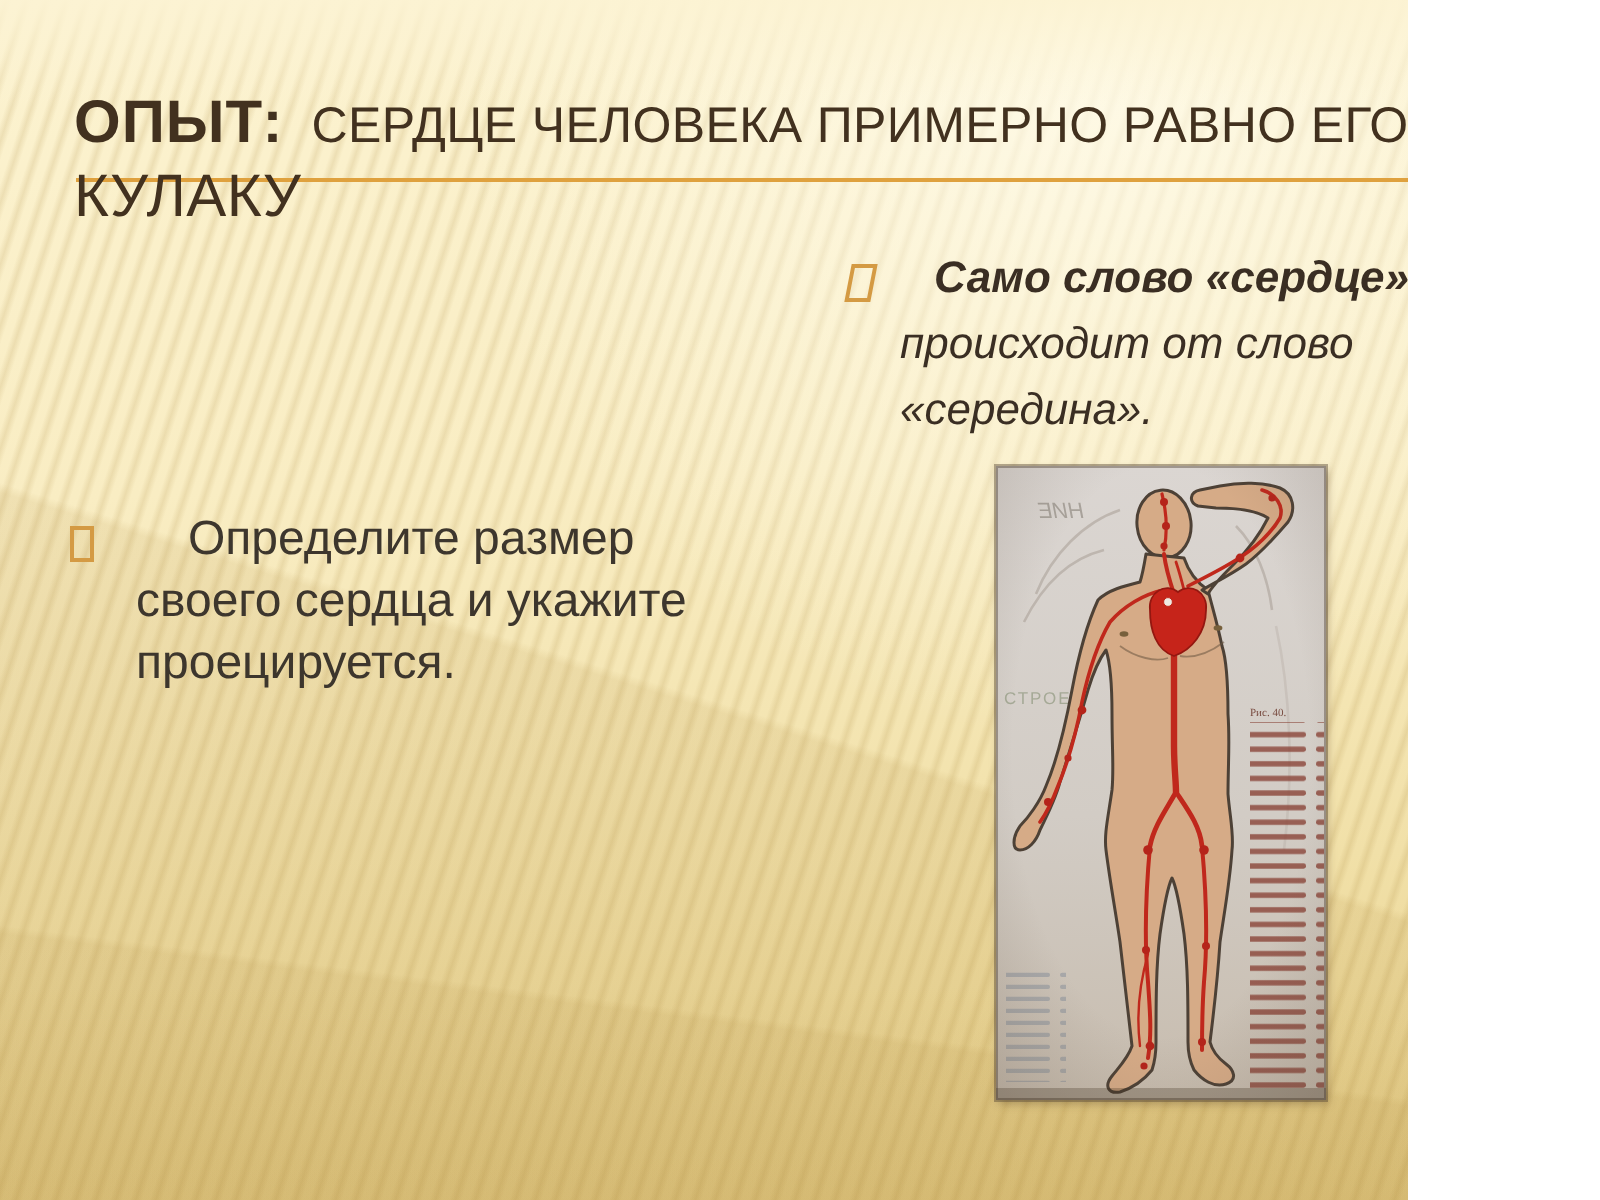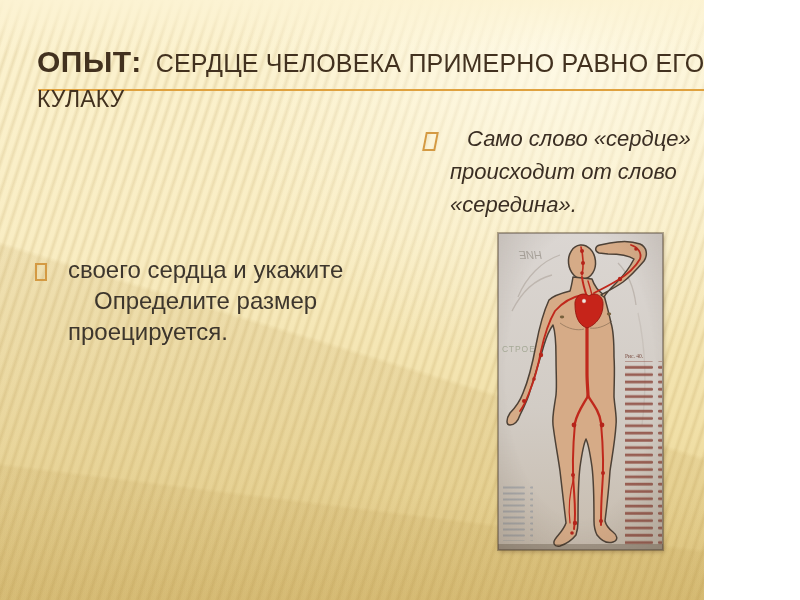--- a/index.html
+++ b/index.html
@@ -24,39 +24,39 @@
       linear-gradient(197deg, rgba(0,0,0,0) 56%, rgba(172,135,58,0.12) 56.6%),
       linear-gradient(187deg, rgba(0,0,0,0) 80%, rgba(165,128,52,0.10) 80.6%),
       linear-gradient(180deg, rgba(0,0,0,0) 82%, rgba(160,120,40,0.10) 100%);
   }
   .title{
     position:absolute;left:37px;top:42px;right:20px;z-index:2;
     color:#42311f;
   }
   .t-line1{font-size:25px;line-height:40px;letter-spacing:0.2px;white-space:nowrap;}
   .t-prefix{font-size:30px;font-weight:bold;letter-spacing:0.5px;margin-right:14px;}
-  .t-line2{font-size:23px;line-height:26px;margin-top:3px;letter-spacing:0.2px;}
+  .t-line2{font-size:30px;line-height:26px;margin-top:3px;letter-spacing:0.2px;}
   .accent-line{
     position:absolute;left:38px;right:0;top:89px;height:2px;
     background:#dfa13e;z-index:1;
   }
   .bullet{position:absolute;z-index:2;}
   .marker{
     position:absolute;display:block;
     border:2px solid #d49a43;background:transparent;
   }
   .bullet-right{left:418px;top:122px;width:340px;color:#3a2e23;}
   .bullet-right .marker{left:6px;top:10px;width:9px;height:15px;transform:skewX(-11deg);}
   .bullet-right .text{margin-left:32px;font-style:italic;font-size:22px;line-height:33px;}
   .bullet-left{left:27px;top:254px;width:380px;color:#3d362d;}
   .bullet-left .marker{left:8px;top:9px;width:8px;height:14px;}
   .bullet-left .text{margin-left:41px;font-size:24px;line-height:31px;}
   .text .ln{display:block;white-space:nowrap;}
   .text .ln.first{text-indent:26px;}
-  .bullet-right .text .ln.first{text-indent:17px;}
+  .bullet-right .text .ln.first{text-indent:17px;font-weight:bold;}
   .photo{
     position:absolute;left:498px;top:233px;width:165px;height:317px;z-index:2;
     background:#d6d0ca;
     box-shadow:0 0 0 1px rgba(92,76,56,0.45), 1px 2px 4px rgba(92,70,40,0.35);
   }
   .photo svg{display:block;}
 </style>
 </head>
 <body>
 
@@ -76,22 +76,22 @@
     <div class="text">
       <span class="ln first">Само слово «сердце»</span>
       <span class="ln">происходит от слово</span>
       <span class="ln">«середина».</span>
     </div>
   </div>
 
   <div class="bullet bullet-left">
     <span class="marker"></span>
     <div class="text">
+      <span class="ln first">Определите размер</span>
       <span class="ln">своего сердца и укажите</span>
-      <span class="ln first">Определите размер</span>
       <span class="ln">проецируется.</span>
     </div>
   </div>
 
   <div class="photo">
     <svg width="165" height="317" viewBox="0 0 165 317" xmlns="http://www.w3.org/2000/svg">
       <defs>
         <linearGradient id="pg" x1="0" y1="0" x2="0" y2="1">
           <stop offset="0" stop-color="#dbd6d2"></stop>
           <stop offset="0.55" stop-color="#d2ccc5"></stop>

